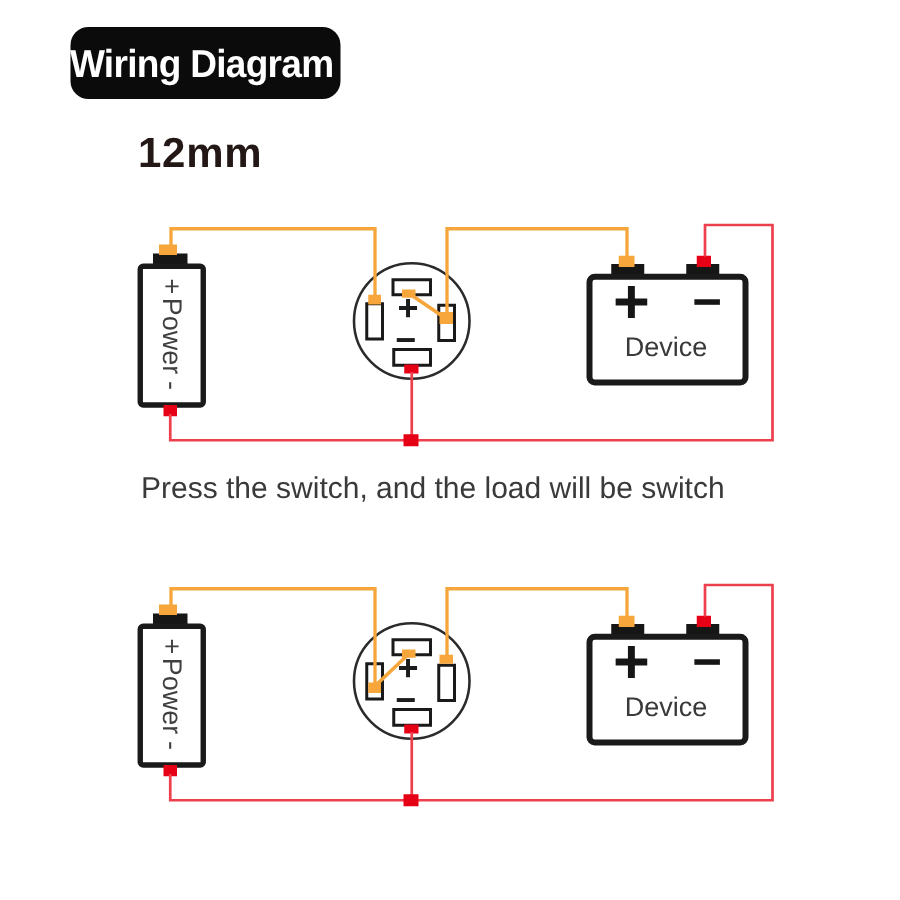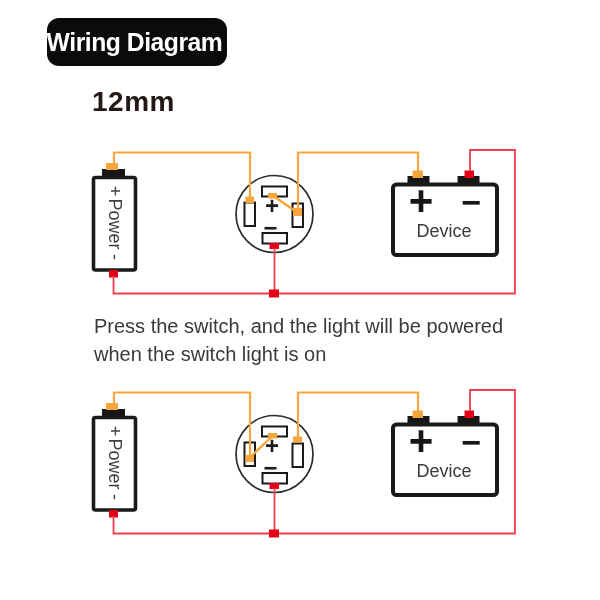--- a/index.html
+++ b/index.html
@@ -137,18 +137,17 @@
       <rect class="co" x="268" y="433" width="9" height="5.5"></rect>
       <rect class="co" x="245.5" y="455" width="8.5" height="7"></rect>
       <rect class="co" x="293" y="436.5" width="9" height="6"></rect>
       <polyline class="wr" points="113.5,516 113.5,533.5 515,533.5 515,390 470,390 470,411"></polyline>
       <line class="wr" x1="274.5" y1="488" x2="274.5" y2="533.5"></line>
       <rect class="cr" x="269" y="529.5" width="10" height="8"></rect>
     </g>
   </svg>
 
   <div class="caption c1">
-    <div>Press the switch, and the light will be powered</div>
-    <div>when the switch light is on</div>
+    <div>Press the switch, and the load will be switch</div>
   </div>
 
 
 </div>
 
 </body></html>

